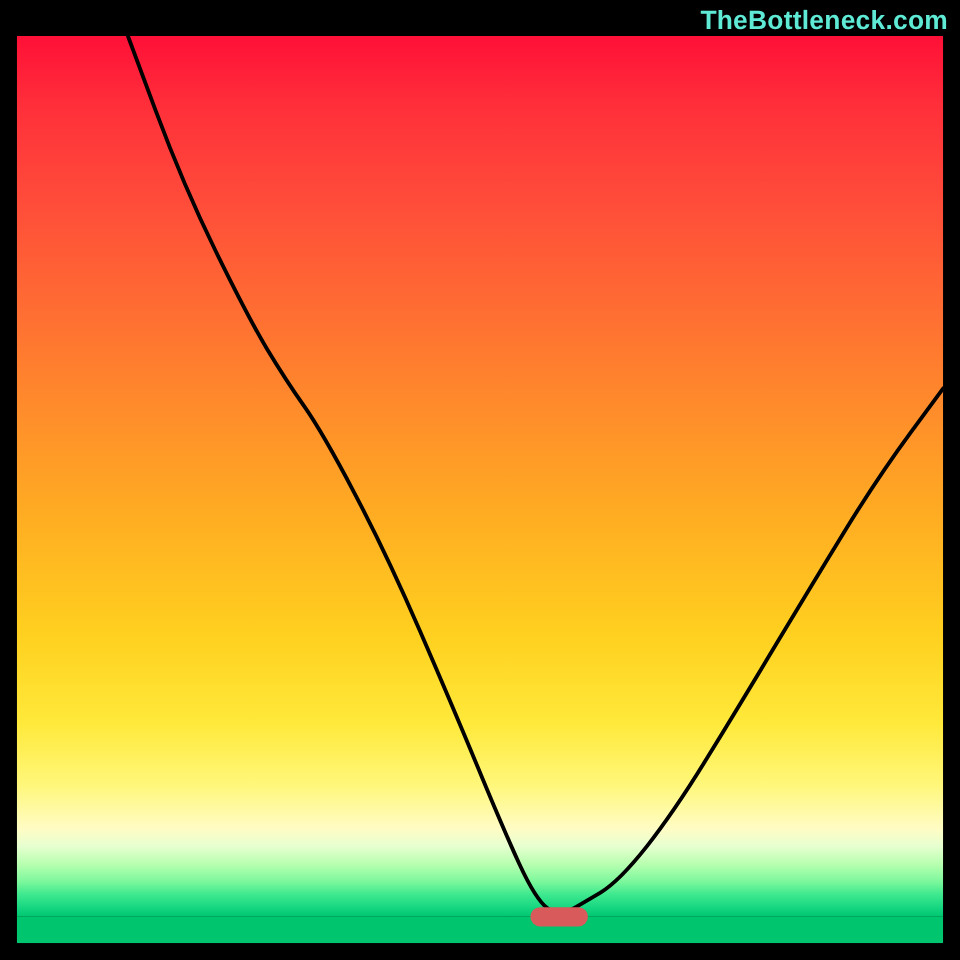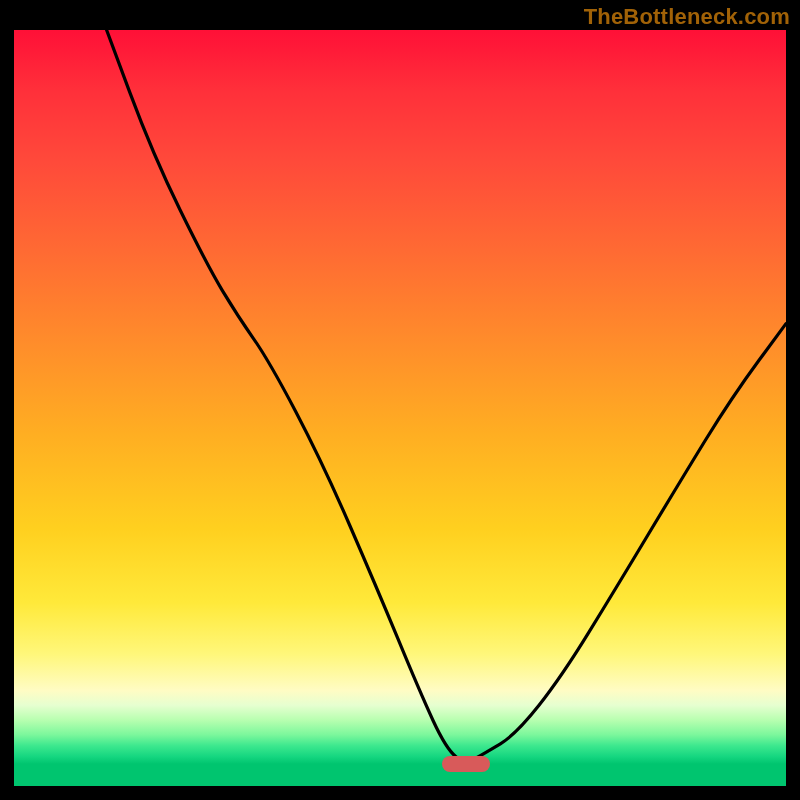--- a/index.html
+++ b/index.html
@@ -14,21 +14,21 @@
   .stage {
     position: relative;
     width: 800px;
     height: 800px;
     background: #000;
   }
   .watermark {
     position: absolute;
     top: 4px;
     right: 10px;
-    color: #a16207;
+    color: #5eead4;
     font-size: 22px;
     font-weight: 600;
     letter-spacing: 0.2px;
     z-index: 10;
   }
   .plot {
     position: absolute;
     left: 14px;
     top: 30px;
     width: 772px;

